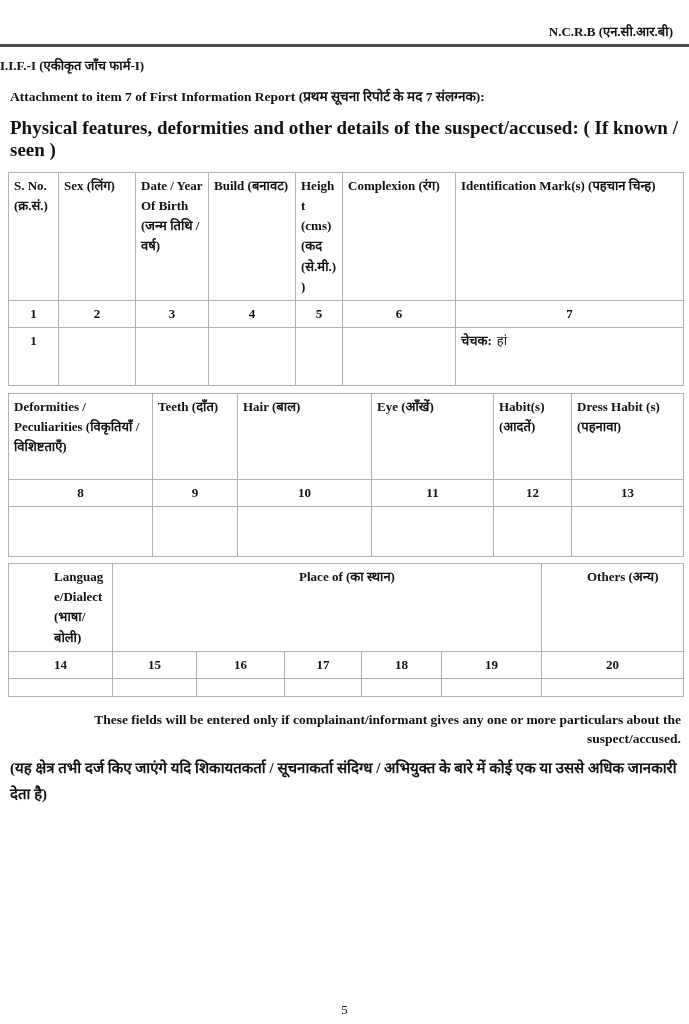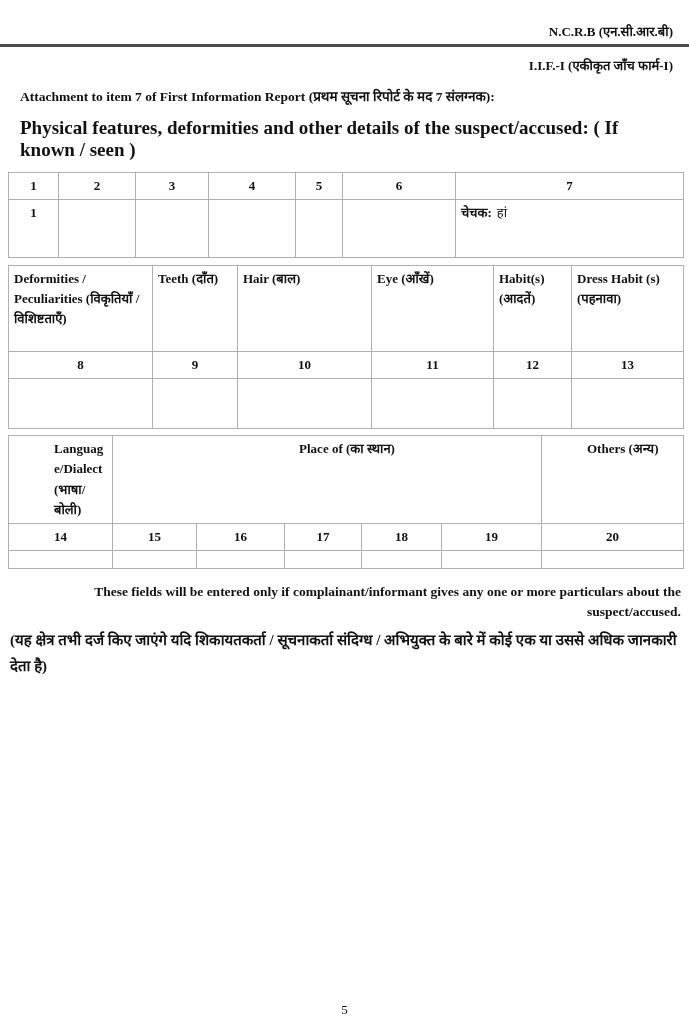--- a/index.html
+++ b/index.html
@@ -19,28 +19,27 @@
     font-weight: bold;
     font-size: 13px;
     padding: 22px 16px 2px 0;
   }
   .top-rule {
     border: 0;
     border-top: 3px solid #4d4d4d;
     margin: 2px 0 0 0;
   }
   .iif-right {
-    text-align: right;
     font-weight: bold;
     font-size: 13px;
     padding: 9px 16px 0 0;
   }
   
   .intro { padding: 0 10px; }
-  .intro p { margin: 10px; font-weight: bold; }
+  .intro p { margin: 0; font-weight: bold; }
   .p-attach { margin-top: 13px !important; font-size: 13.5px; }
   .p-phys   { margin-top: 12px !important; font-size: 19px; }
   .p-phys-hi{ margin-top: 9px  !important; font-size: 14.5px; }
   
   table.frm {
     border-collapse: collapse;
     table-layout: fixed;
     width: 675px;
     margin-left: 8px;
     font-size: 13px;
@@ -117,20 +116,29 @@
     <colgroup>
       <col style="width:50px">
         <col style="width:77px">
         <col style="width:73px">
       <col style="width:87px">
         <col style="width:47px">
         <col style="width:113px">
       <col style="width:228px">
     </colgroup>
     <tbody>
+        <tr class="hdr">
+      <td>S. No. (क्र.सं.)</td>
+      <td>Sex (लिंग)</td>
+      <td>Date / Year Of Birth (जन्म तिथि / वर्ष)</td>
+      <td>Build (बनावट)</td>
+      <td>Height (cms) (कद (से.मी.) )</td>
+      <td>Complexion (रंग)</td>
+      <td>Identification Mark(s) (पहचान चिन्ह)</td>
+    </tr>
     <tr class="nums">
       <td class="num">1</td>
       <td class="num">2</td>
       <td class="num">3</td>
       <td class="num">4</td>
       <td class="num">5</td>
       <td class="num">6</td>
       <td class="num">7</td>
     </tr>
     <tr class="data">

